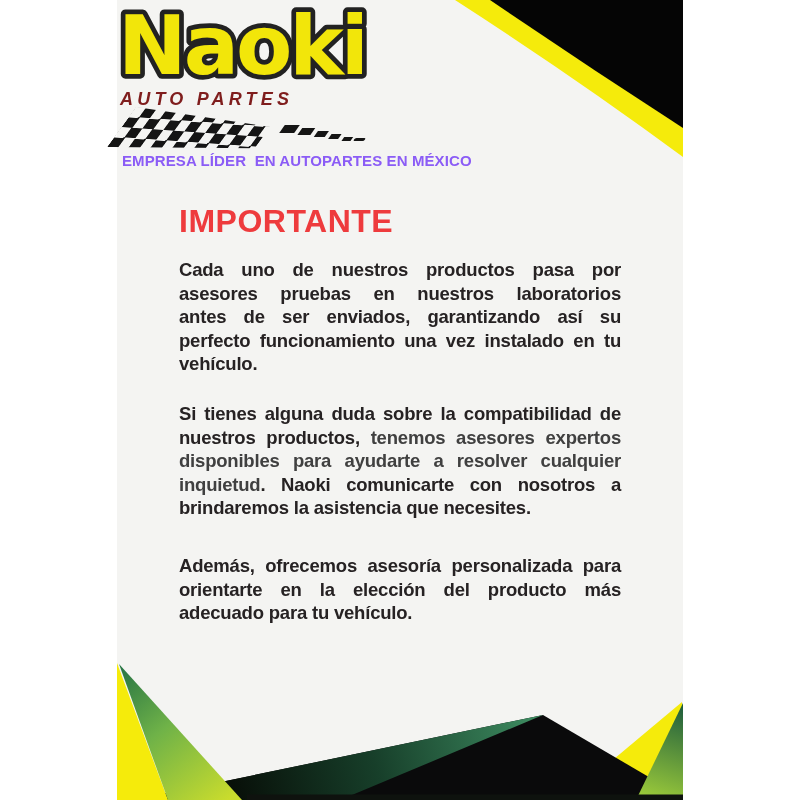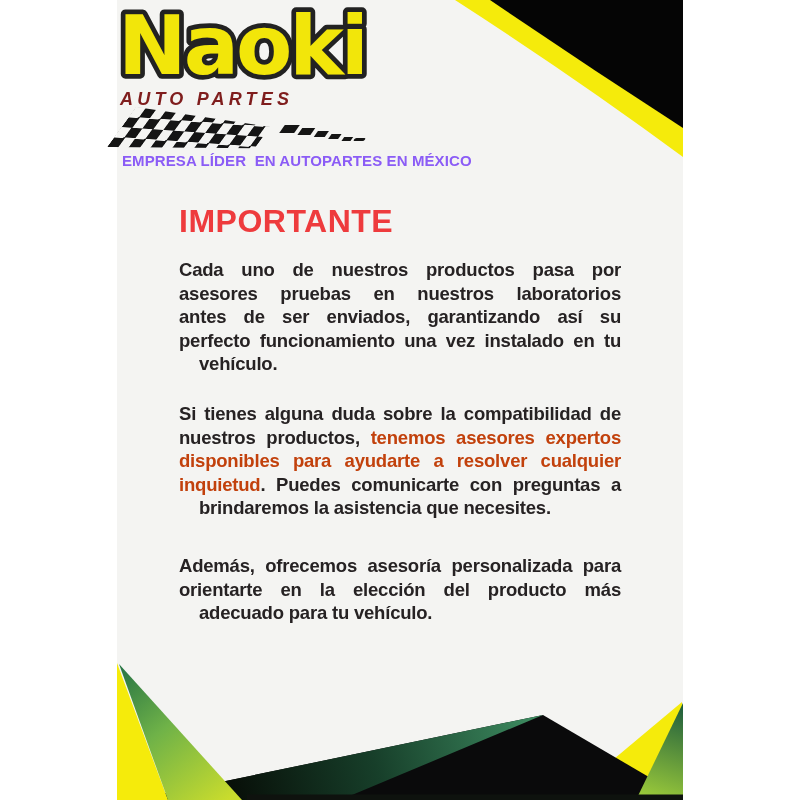--- a/index.html
+++ b/index.html
@@ -30,22 +30,22 @@
   .d5{left:231px;top:29.5px;width:9px;height:3.5px;}
   .d6{left:242px;top:31px;width:11px;height:3px;border-radius:2px;}
 
   .title{position:absolute;left:62px;top:203px;font-size:32px;font-weight:800;
          letter-spacing:0.5px;color:#ee3b3d;text-align:center;}
 
   .para{position:absolute;left:62px;width:442px;color:#262223;
         font-size:18.5px;font-weight:700;letter-spacing:-0.2px;}
   .p1{top:258px;} .p2{top:402px;} .p3{top:554px;}
   .pline{line-height:23.5px;text-align:justify;text-align-last:justify;}
-  .pline.last{text-align-last:left;margin-left:20px;}
-  .hl{color:#c2410c;}
+  .pline.last{text-align-last:left;}
+  .hl{color:#404040;}
 </style>
 </head>
 <body>
 
 <div class="page">
   <div class="flyer">
 
     <svg class="deco" viewBox="0 0 566 800">
       <defs>
         <linearGradient id="gLeft" gradientUnits="userSpaceOnUse" x1="2" y1="664" x2="110" y2="800">
@@ -100,21 +100,21 @@
       <div class="pline"><span>asesores pruebas en nuestros laboratorios</span></div>
       <div class="pline"><span>antes de ser enviados, garantizando así su</span></div>
       <div class="pline"><span>perfecto funcionamiento una vez instalado en tu</span></div>
       <div class="pline last"><span>vehículo.</span></div>
     </div>
 
     <div class="para p2">
       <div class="pline"><span>Si tienes alguna duda sobre la compatibilidad de</span></div>
       <div class="pline"><span>nuestros productos, </span><span class="hl">tenemos asesores expertos</span></div>
       <div class="pline"><span class="hl">disponibles para ayudarte a resolver cualquier</span></div>
-      <div class="pline"><span class="hl">inquietud</span><span>. Puedes comunicarte con preguntas a</span></div>
+      <div class="pline"><span class="hl">inquietud</span><span>. Naoki comunicarte con nosotros a</span></div>
       <div class="pline last"><span>brindaremos la asistencia que necesites.</span></div>
     </div>
 
     <div class="para p3">
       <div class="pline"><span>Además, ofrecemos asesoría personalizada para</span></div>
       <div class="pline"><span>orientarte en la elección del producto más</span></div>
       <div class="pline last"><span>adecuado para tu vehículo.</span></div>
     </div>
 
   </div>

